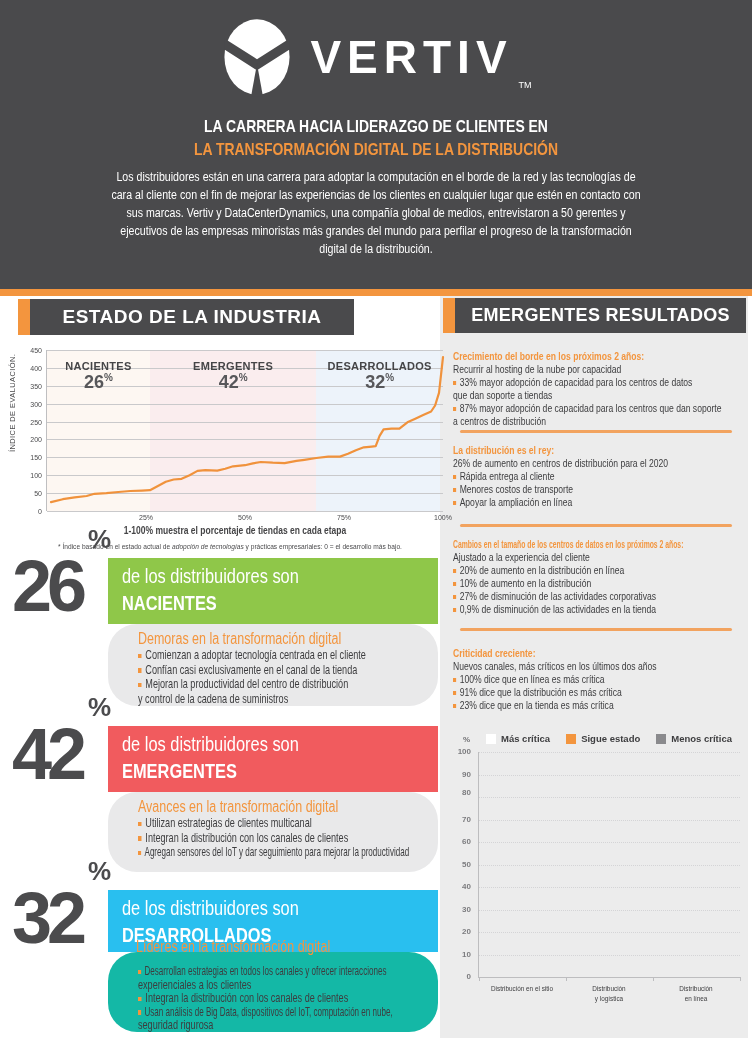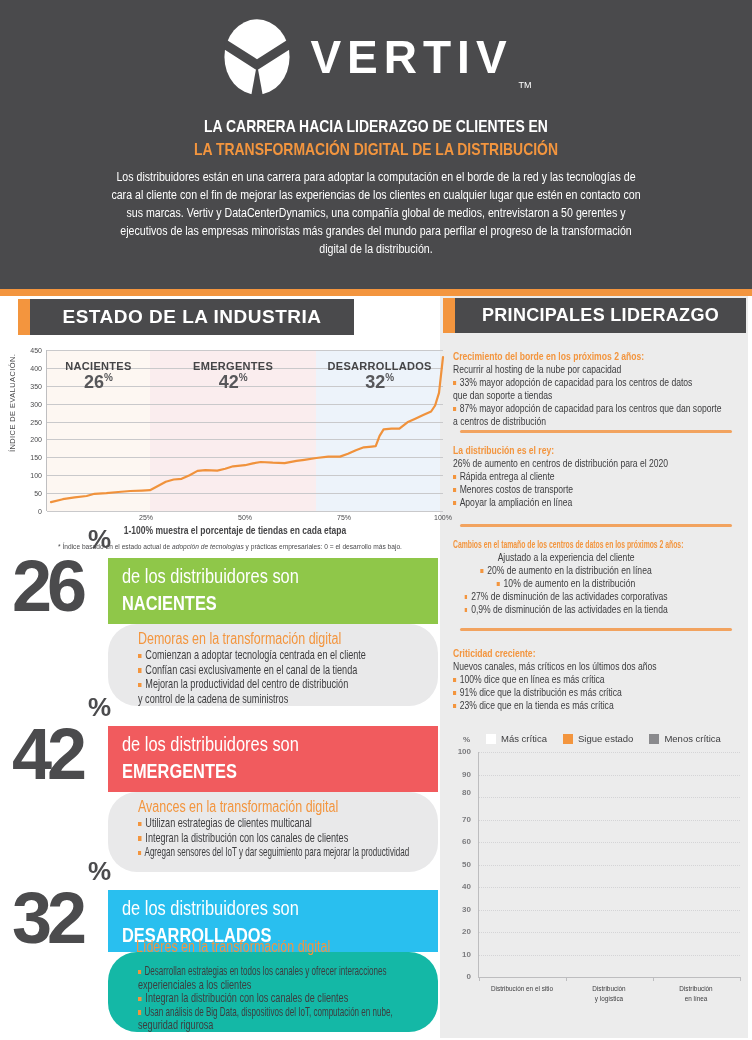--- a/index.html
+++ b/index.html
@@ -60,21 +60,21 @@
   #segbox-3 .bline{line-height:13.5px;}
   
   .rpanel{position:absolute;left:440px;top:296px;width:308px;height:742px;}
   .rsec{position:absolute;left:453px;width:290px;}
   .rhead{font-size:11px;font-weight:700;color:#F3953E;line-height:13px;white-space:nowrap;transform:scaleX(.78);transform-origin:0 50%;}
   .rhead.xl{transform:scaleX(.62);}
   .rline{font-size:11px;line-height:13px;color:#3d3d3f;white-space:nowrap;transform:scaleX(.78);transform-origin:0 50%;}
   .rsq{display:inline-block;width:3.5px;height:3.5px;margin-right:5px;vertical-align:1.5px;}
   .divider{position:absolute;left:460px;width:272px;height:3px;border-radius:2px;}
   
-  .mini-legend{position:absolute;left:486px;top:733px;display:flex;gap:16px;align-items:flex-start;}
+  .mini-legend{position:absolute;left:486px;top:733px;display:flex;gap:16px;align-items:flex-start;font-weight:bold;}
   .mini-legend .item{display:flex;gap:5px;align-items:center;}
   .mini-legend .swatch{width:10px;height:10px;display:inline-block;}
   .mini-legend .lab{font-size:9.5px;color:#3d3d3f;}
   .mini-unit{position:absolute;left:463px;top:735px;font-size:8px;font-weight:700;color:#717174;}
   #mini-ylabels{position:absolute;left:448px;top:752px;width:26px;height:225px;}
   .mylab{position:absolute;right:3px;font-size:8px;font-weight:700;color:#7c7c7f;line-height:1;}
   #mini{position:absolute;left:478px;top:752px;width:261px;height:225px;border-left:1px solid #bdbdbf;border-bottom:1px solid #bdbdbf;}
   .mgrid{position:absolute;left:0;width:100%;height:0;border-top:1px dotted #d4d4d6;}
   .mtick{position:absolute;top:225px;width:1px;height:4px;background:#bdbdbf;}
   .mxlabs{position:absolute;left:478px;top:984px;width:261px;height:24px;}
@@ -194,21 +194,21 @@
     <div class="bline wide"><span class="sq" style="background: rgb(243, 149, 62);"></span><span>Desarrollan estrategias en todos los canales y ofrecer interacciones</span></div>
     <div class="bline"><span>experienciales a los clientes</span></div>
     <div class="bline"><span class="sq" style="background: rgb(243, 149, 62);"></span><span>Integran la distribución con los canales de clientes</span></div>
     <div class="bline wide"><span class="sq" style="background: rgb(243, 149, 62);"></span><span>Usan análisis de Big Data, dispositivos del IoT, computación en nube,</span></div>
     <div class="bline"><span>seguridad rigurosa</span></div>
   </div>
 
   <div class="rpanel" style="background: rgb(236, 236, 236);"></div>
   <div class="banner" id="banner-right">
     <div class="accent" style="background: rgb(243, 149, 62);"></div>
-    <div class="bar" style="background: rgb(74, 74, 76);">PRINCIPALES LIDERAZGO</div>
+    <div class="bar" style="background: rgb(74, 74, 76);">EMERGENTES RESULTADOS</div>
   </div>
 
   <div class="rsec" style="top:350px;">
     <div class="rhead">Crecimiento del borde en los próximos 2 años:</div>
     <div class="rline">Recurrir al hosting de la nube por capacidad</div>
     <div class="rline"><span class="rsq" style="background: rgb(243, 149, 62);"></span><span>33% mayor adopción de capacidad para los centros de datos</span></div>
     <div class="rline"><span>que dan soporte a tiendas</span></div>
     <div class="rline"><span class="rsq" style="background: rgb(243, 149, 62);"></span><span>87% mayor adopción de capacidad para los centros que dan soporte</span></div>
     <div class="rline"><span>a centros de distribución</span></div>
   </div>
@@ -216,21 +216,21 @@
 
   <div class="rsec" style="top:444px;">
     <div class="rhead">La distribución es el rey:</div>
     <div class="rline">26% de aumento en centros de distribución para el 2020</div>
     <div class="rline"><span class="rsq" style="background: rgb(243, 149, 62);"></span><span>Rápida entrega al cliente</span></div>
     <div class="rline"><span class="rsq" style="background: rgb(243, 149, 62);"></span><span>Menores costos de transporte</span></div>
     <div class="rline"><span class="rsq" style="background: rgb(243, 149, 62);"></span><span>Apoyar la ampliación en línea</span></div>
   </div>
   <div class="divider" style="top: 524px; background: rgb(242, 163, 95);"></div>
 
-  <div class="rsec" style="top:538px;text-align:center;">
+  <div class="rsec" style="top:538px;">
     <div class="rhead xl">Cambios en el tamaño de los centros de datos en los próximos 2 años:</div>
     <div class="rline">Ajustado a la experiencia del cliente</div>
     <div class="rline"><span class="rsq" style="background: rgb(243, 149, 62);"></span><span>20% de aumento en la distribución en línea</span></div>
     <div class="rline"><span class="rsq" style="background: rgb(243, 149, 62);"></span><span>10% de aumento en la distribución</span></div>
     <div class="rline"><span class="rsq" style="background: rgb(243, 149, 62);"></span><span>27% de disminución de las actividades corporativas</span></div>
     <div class="rline"><span class="rsq" style="background: rgb(243, 149, 62);"></span><span>0,9% de disminución de las actividades en la tienda</span></div>
   </div>
   <div class="divider" style="top: 628px; background: rgb(242, 163, 95);"></div>
 
   <div class="rsec" style="top:647px;">

